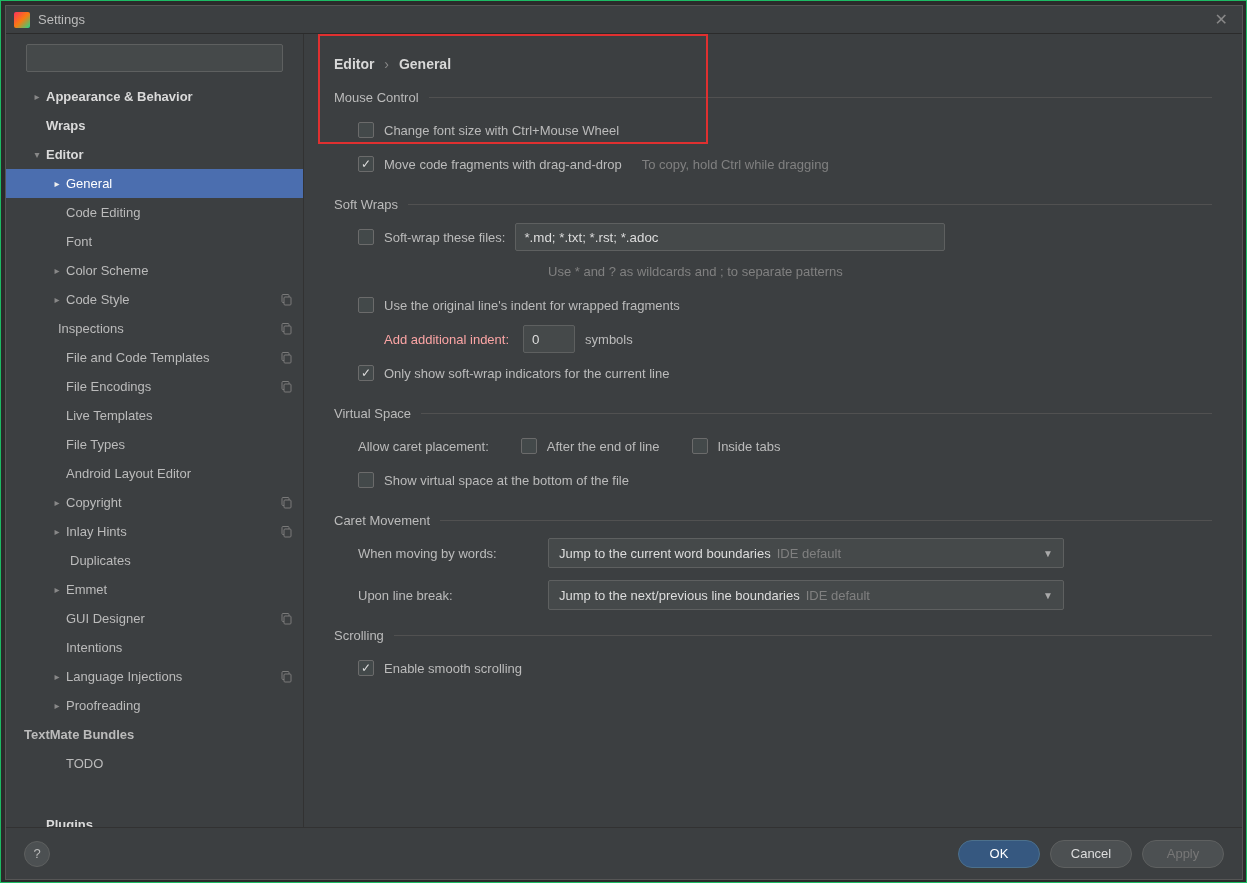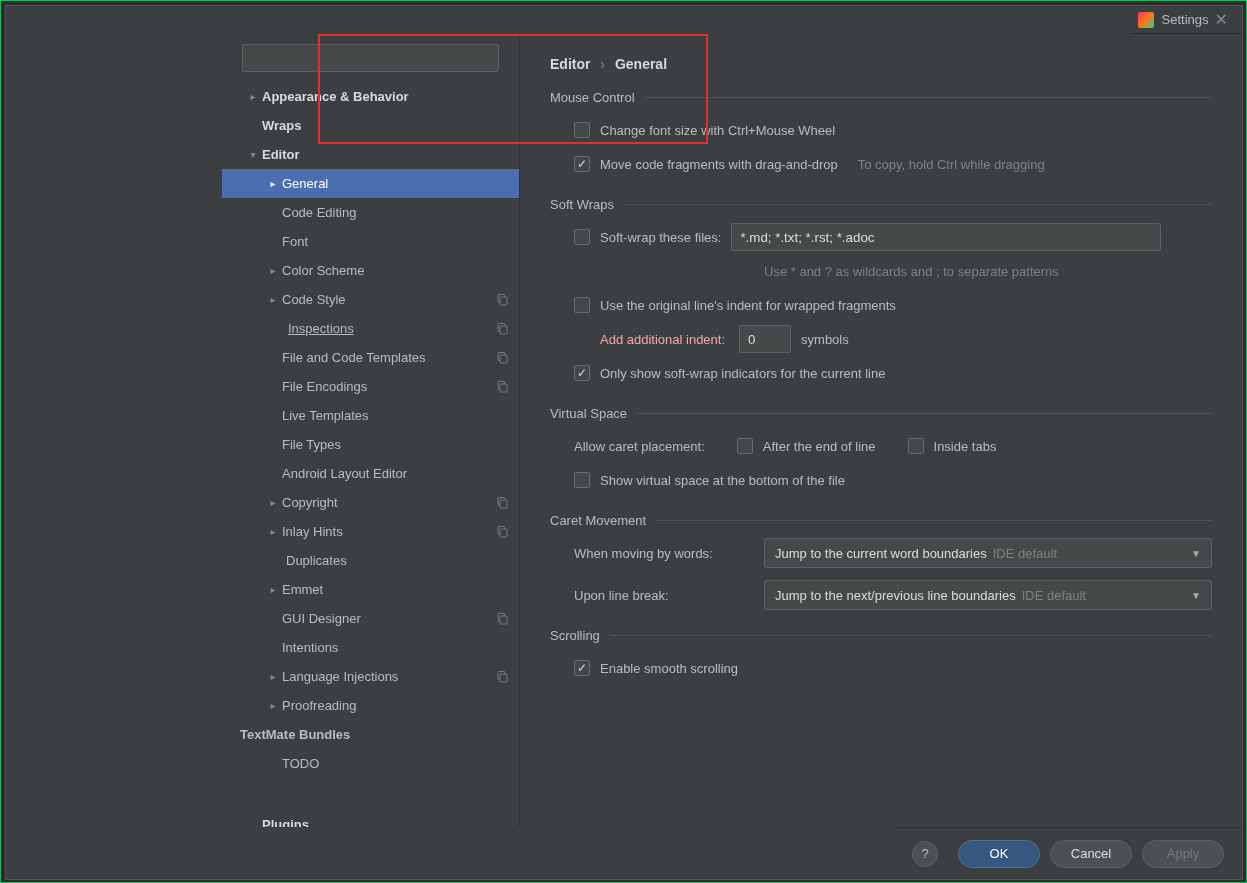--- a/index.html
+++ b/index.html
@@ -14,21 +14,20 @@
   border: 1px solid #1dbb64;
 }
 .dialog {
   width: 1238px;
   height: 875px;
   margin: 4px;
   background: #3c3f41;
   border: 1px solid #555;
   display: flex;
   flex-direction: column;
-  align-items: flex-end;
 }
 .titlebar {
   height: 28px;
   display: flex;
   align-items: center;
   padding: 0 8px;
   border-bottom: 1px solid #2b2b2b;
 }
 .app-icon {
   width: 16px; height: 16px;
@@ -176,21 +175,21 @@
   padding: 0 8px;
   border-radius: 2px;
 }
 .text-input.wide { width: 430px; }
 .text-input.num { width: 52px; text-align: left; }
 
 .select {
   background: #45494a;
   border: 1px solid #5e6060;
   height: 30px;
-  width: 448px;
+  width: 516px;
   display: flex;
   align-items: center;
   padding: 0 10px;
   border-radius: 2px;
   cursor: pointer;
 }
 .select .val { color: #ddd; }
 .select .def { color: #808080; margin-left: 6px; }
 .select .caret { margin-left: auto; color: #aaa; font-size: 10px; }
 
@@ -279,21 +278,21 @@
             <span class="tree-label">Color Scheme</span>
           </div>
           <div class="tree-item" style="padding-left: 42px;">
             <span class="tree-arrow">▸</span>
             <span class="tree-label">Code Style</span>
             <span class="tree-copy"><svg viewBox="0 0 14 14" fill="none" stroke="currentColor" stroke-width="1">
                 <rect x="3" y="1.5" width="7" height="8" rx="1"></rect>
                 <rect x="5" y="4" width="7" height="8" rx="1" fill="#3c3f41"></rect>
               </svg></span>
           </div>
-          <div class="tree-item" style="padding-left: 48px; text-decoration: underline;">
+          <div class="tree-item" style="padding-left: 34px;">
             <span class="tree-arrow"></span>
             <span class="tree-label">Inspections</span>
             <span class="tree-copy"><svg viewBox="0 0 14 14" fill="none" stroke="currentColor" stroke-width="1">
                 <rect x="3" y="1.5" width="7" height="8" rx="1"></rect>
                 <rect x="5" y="4" width="7" height="8" rx="1" fill="#3c3f41"></rect>
               </svg></span>
           </div>
           <div class="tree-item" style="padding-left: 42px;">
             <span class="tree-arrow"></span>
             <span class="tree-label">File and Code Templates</span>

